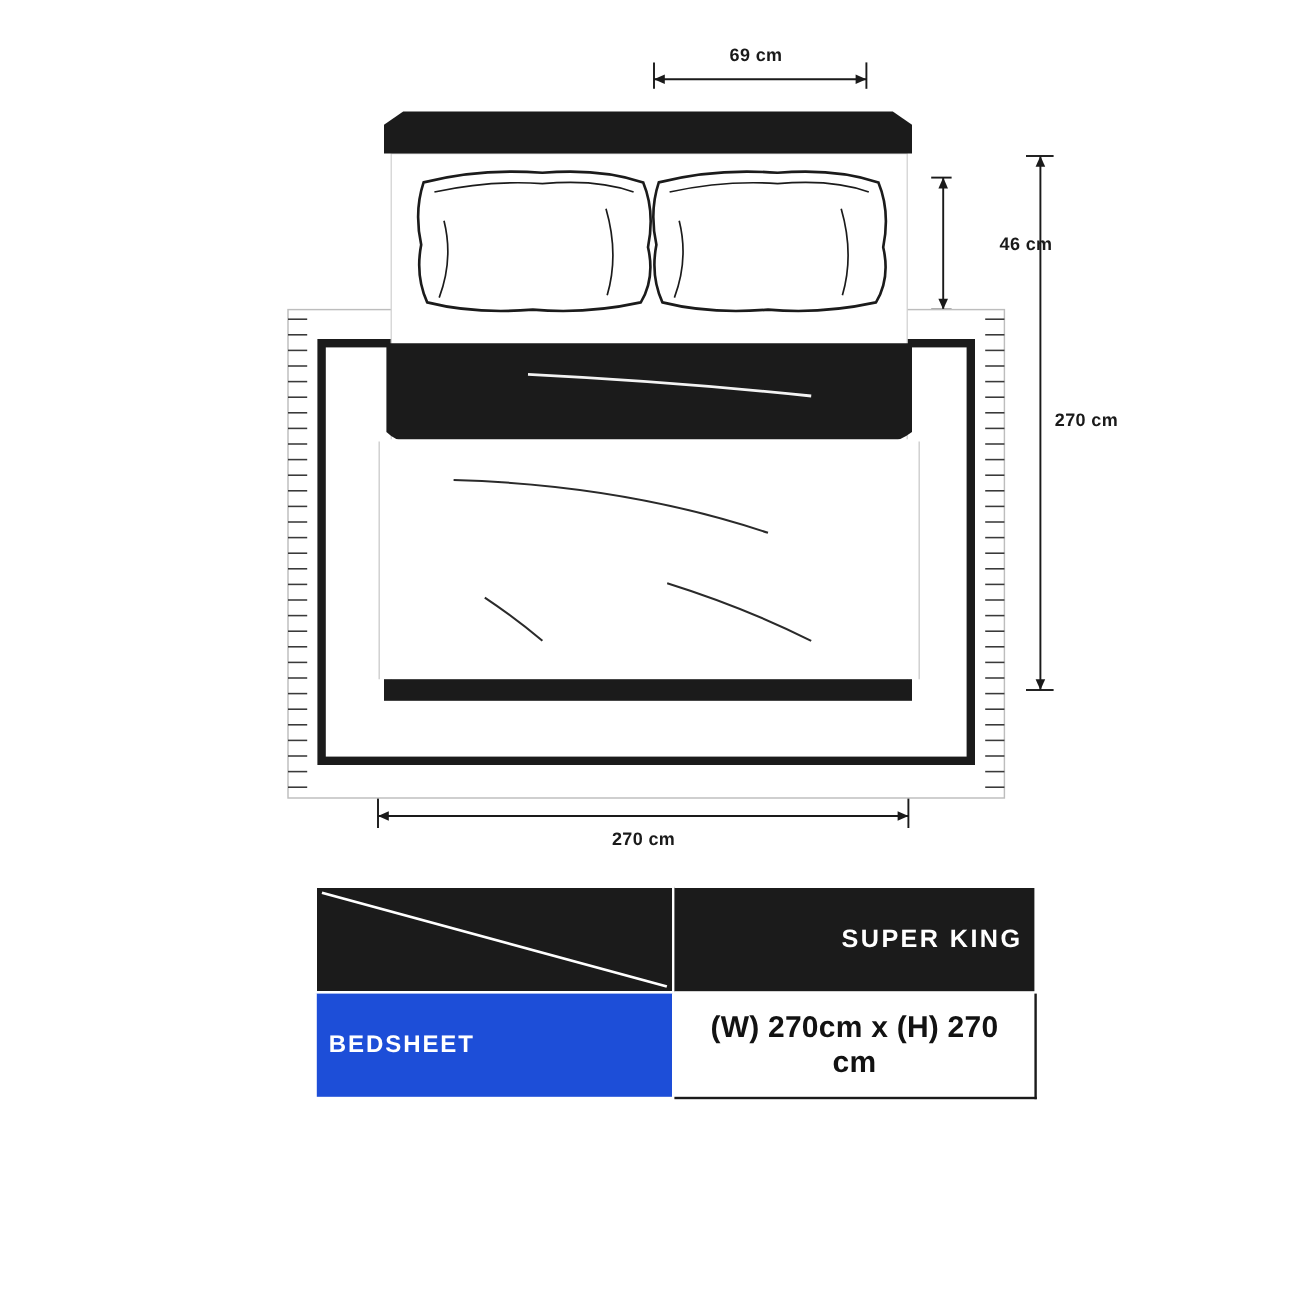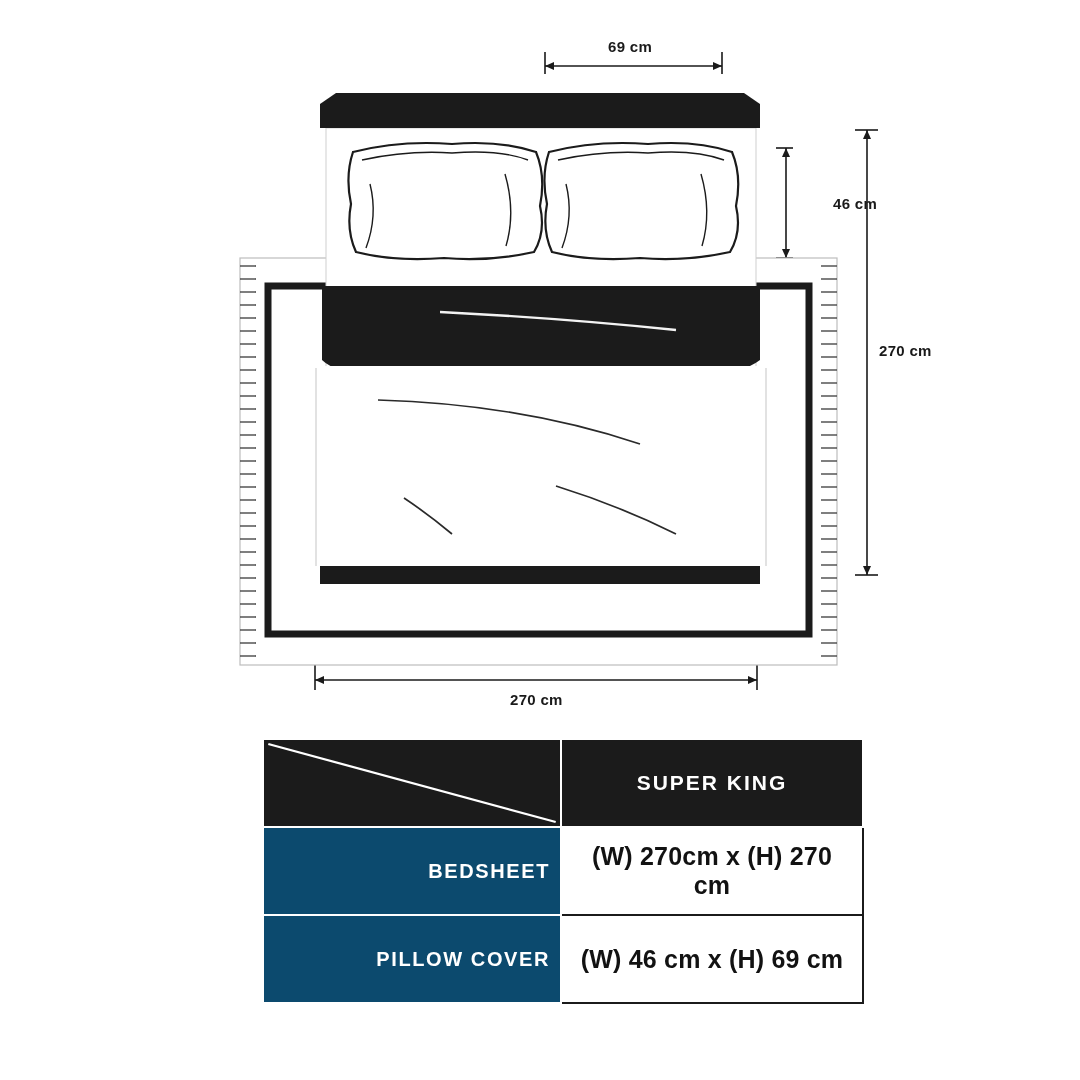--- a/index.html
+++ b/index.html
@@ -46,23 +46,23 @@
   }
   .spec-table td {
     border: 2px solid #ffffff;
     height: 86px;
     vertical-align: middle;
     padding: 0 10px;
   }
   .col-label { width: 276px; }
   .col-value { width: 280px; }
   .cell-dark {
-    background: #0c4a6e;
+    background: #1d4ed8;
     color: #ffffff;
-    text-align: right;
+    text-align: left;
     font-weight: 700;
     font-size: 20px;
     letter-spacing: 1.6px;
   }
   .cell-light {
     background: #ffffff;
     color: #121212;
     text-align: center;
     font-weight: 700;
     font-size: 25px;
@@ -75,21 +75,21 @@
     padding: 0;
   }
   .cell-corner .slash {
     position: absolute;
     left: 0; top: 0; right: 0; bottom: 0;
   }
   .cell-corner .slash svg { width: 100%; height: 100%; display: block; }
   .cell-head-value {
     background: #1b1b1b;
     color: #ffffff;
-    text-align: center;
+    text-align: right;
     font-weight: 700;
     font-size: 21px;
     letter-spacing: 2px;
   }
 </style>
 </head>
 <body>
 
 <div id="stage">
 
@@ -260,20 +260,16 @@
             <line x1="4" y1="4" x2="272" y2="82" stroke="#ffffff" stroke-width="2.2"></line>
           </svg>
         </span>
       </td>
       <td class="cell-head-value col-value">SUPER KING</td>
     </tr>
     <tr>
       <td class="cell-dark col-label">BEDSHEET</td>
       <td class="cell-light col-value">(W) 270cm x (H) 270 cm</td>
     </tr>
-    <tr>
-      <td class="cell-dark col-label">PILLOW COVER</td>
-      <td class="cell-light col-value">(W) 46 cm x (H) 69 cm</td>
-    </tr>
   </tbody>
     </table>
 
 </div>
 
 </body></html>

